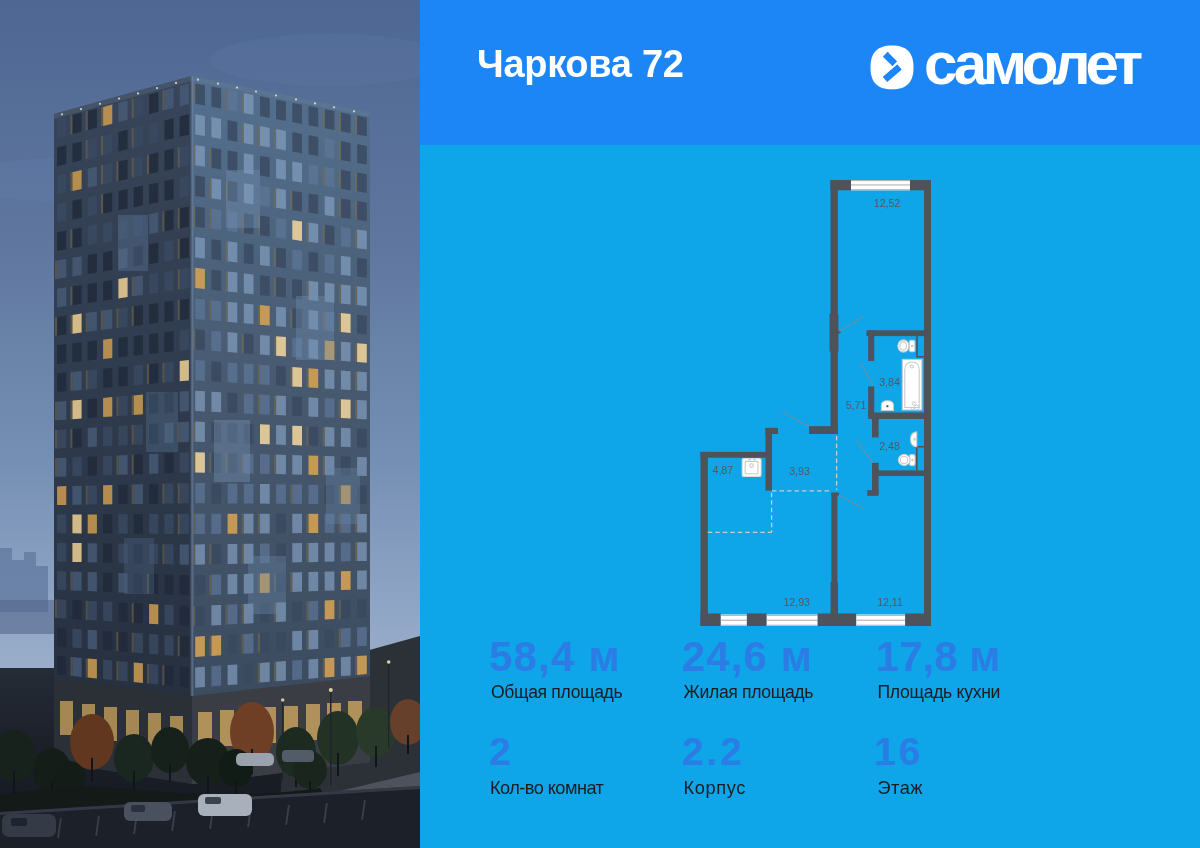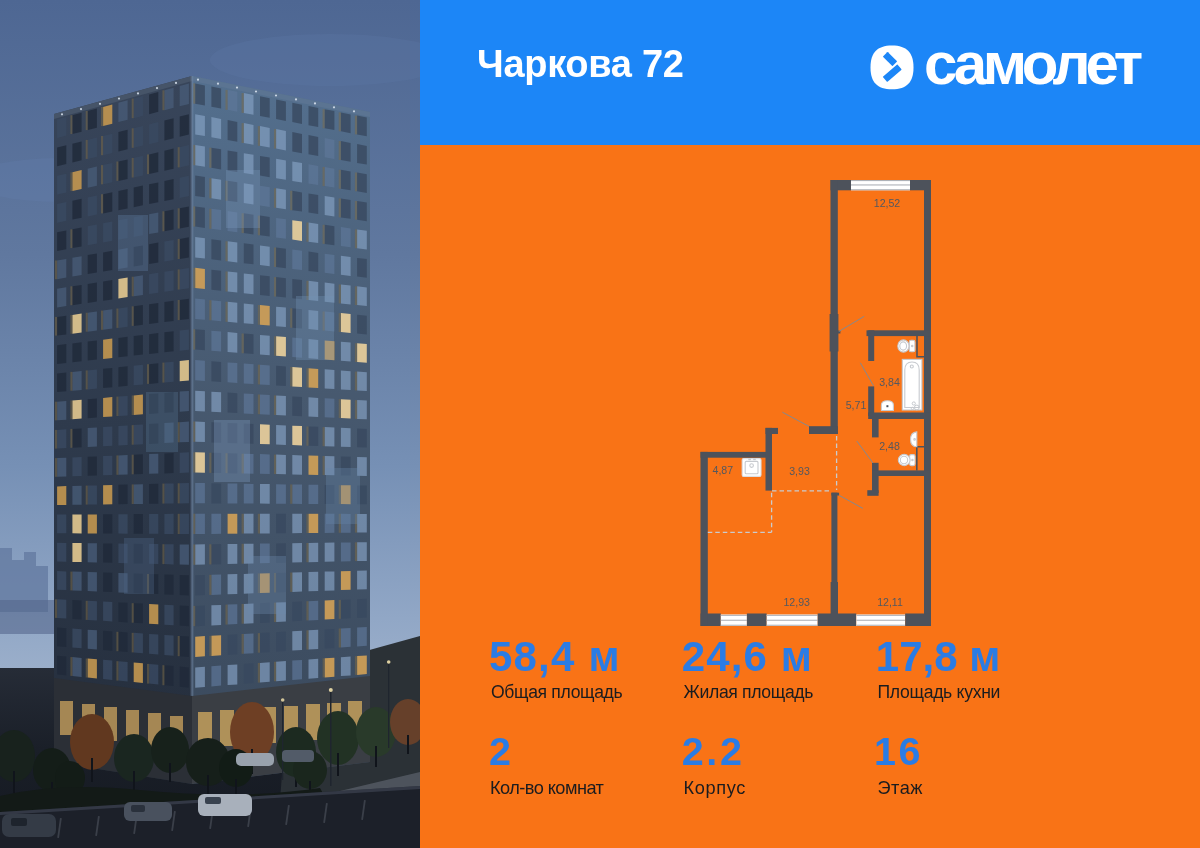--- a/index.html
+++ b/index.html
@@ -1,15 +1,15 @@
 <!DOCTYPE html>
 <html lang="ru"><head><meta charset="utf-8">
 <style>
 html,body{margin:0;padding:0;}
-.page{position:relative;width:1200px;height:848px;background:#f97316;overflow:hidden;
+.page{position:relative;width:1200px;height:848px;background:#0ea5e9;overflow:hidden;
 font-family:"Liberation Sans",sans-serif;}
 .abs{position:absolute;}
 </style></head>
 <body>
 <div class="page">
 
 <div class="abs" style="left:0;top:0;width:420px;height:848px">
 <svg width="420" height="848" viewBox="0 0 420 848" xmlns="http://www.w3.org/2000/svg">
 <defs>
 <linearGradient id="sky" x1="0" y1="0" x2="0" y2="1">

